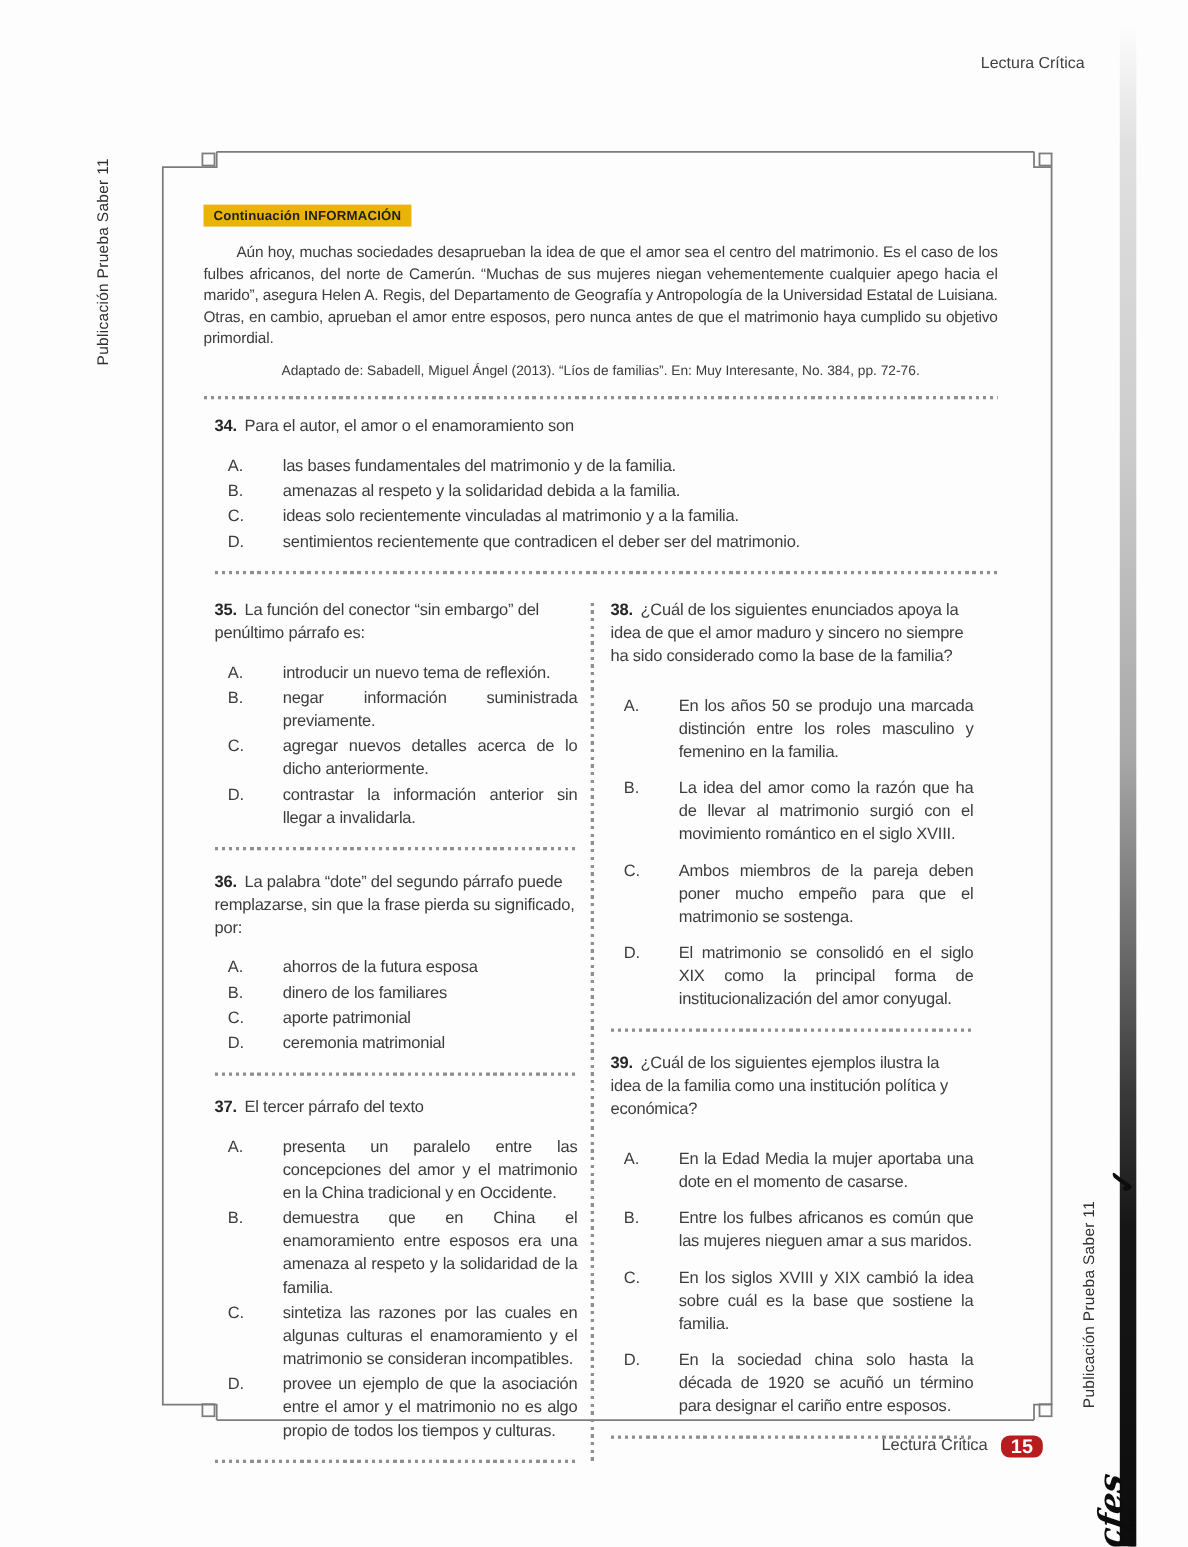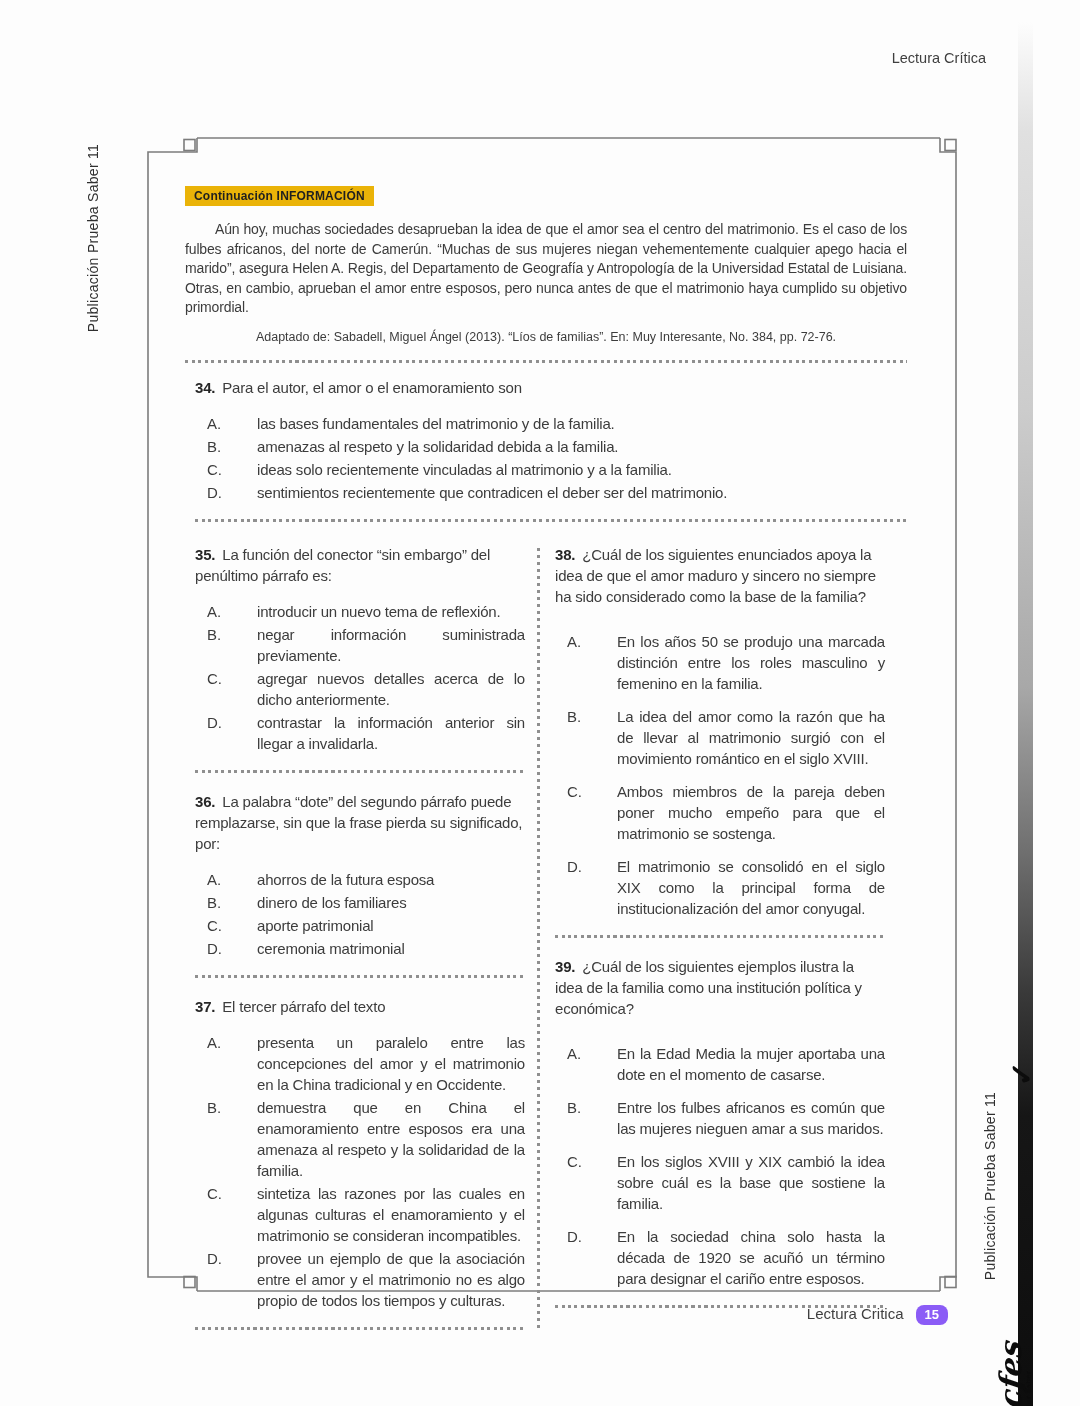--- a/index.html
+++ b/index.html
@@ -28,21 +28,21 @@
     font-family:"DejaVu Serif", serif;font-style:italic;font-weight:bold;
     font-size:30px;color:#0c0c0c;line-height:26px;transform:skewX(-8deg);
   }
   .icfes .tagline{font-size:7.5px;font-weight:bold;color:#0c0c0c;letter-spacing:.5px;margin-bottom:1px;}
   .icfes .check{font-size:30px;font-weight:bold;color:#0c0c0c;line-height:24px;}
   .icfes .col{display:flex;flex-direction:column;align-items:flex-start;}
   
   .footer{position:absolute;top:1305px;right:132px;display:flex;align-items:flex-start;gap:12px;}
   .footer .flabel{font-size:15px;color:#3f3f3f;}
   .page-badge{
-    background:#8b5cf6;color:#ffffff;font-weight:bold;font-size:13px;
+    background:#b91c1c;color:#ffffff;font-weight:bold;font-size:18px;
     border-radius:8px;padding:2px 9px;line-height:16px;
   }
   
   .sheet{position:absolute;left:185px;top:186px;width:722px;}
   .cont-badge{
     display:inline-block;background:#eab308;color:#1f1f1f;font-weight:bold;
     font-size:12px;padding:3px 9px;letter-spacing:.2px;
   }
   .intro{
     margin:14px 0 0 0;font-size:14px;line-height:19.5px;text-align:justify;

